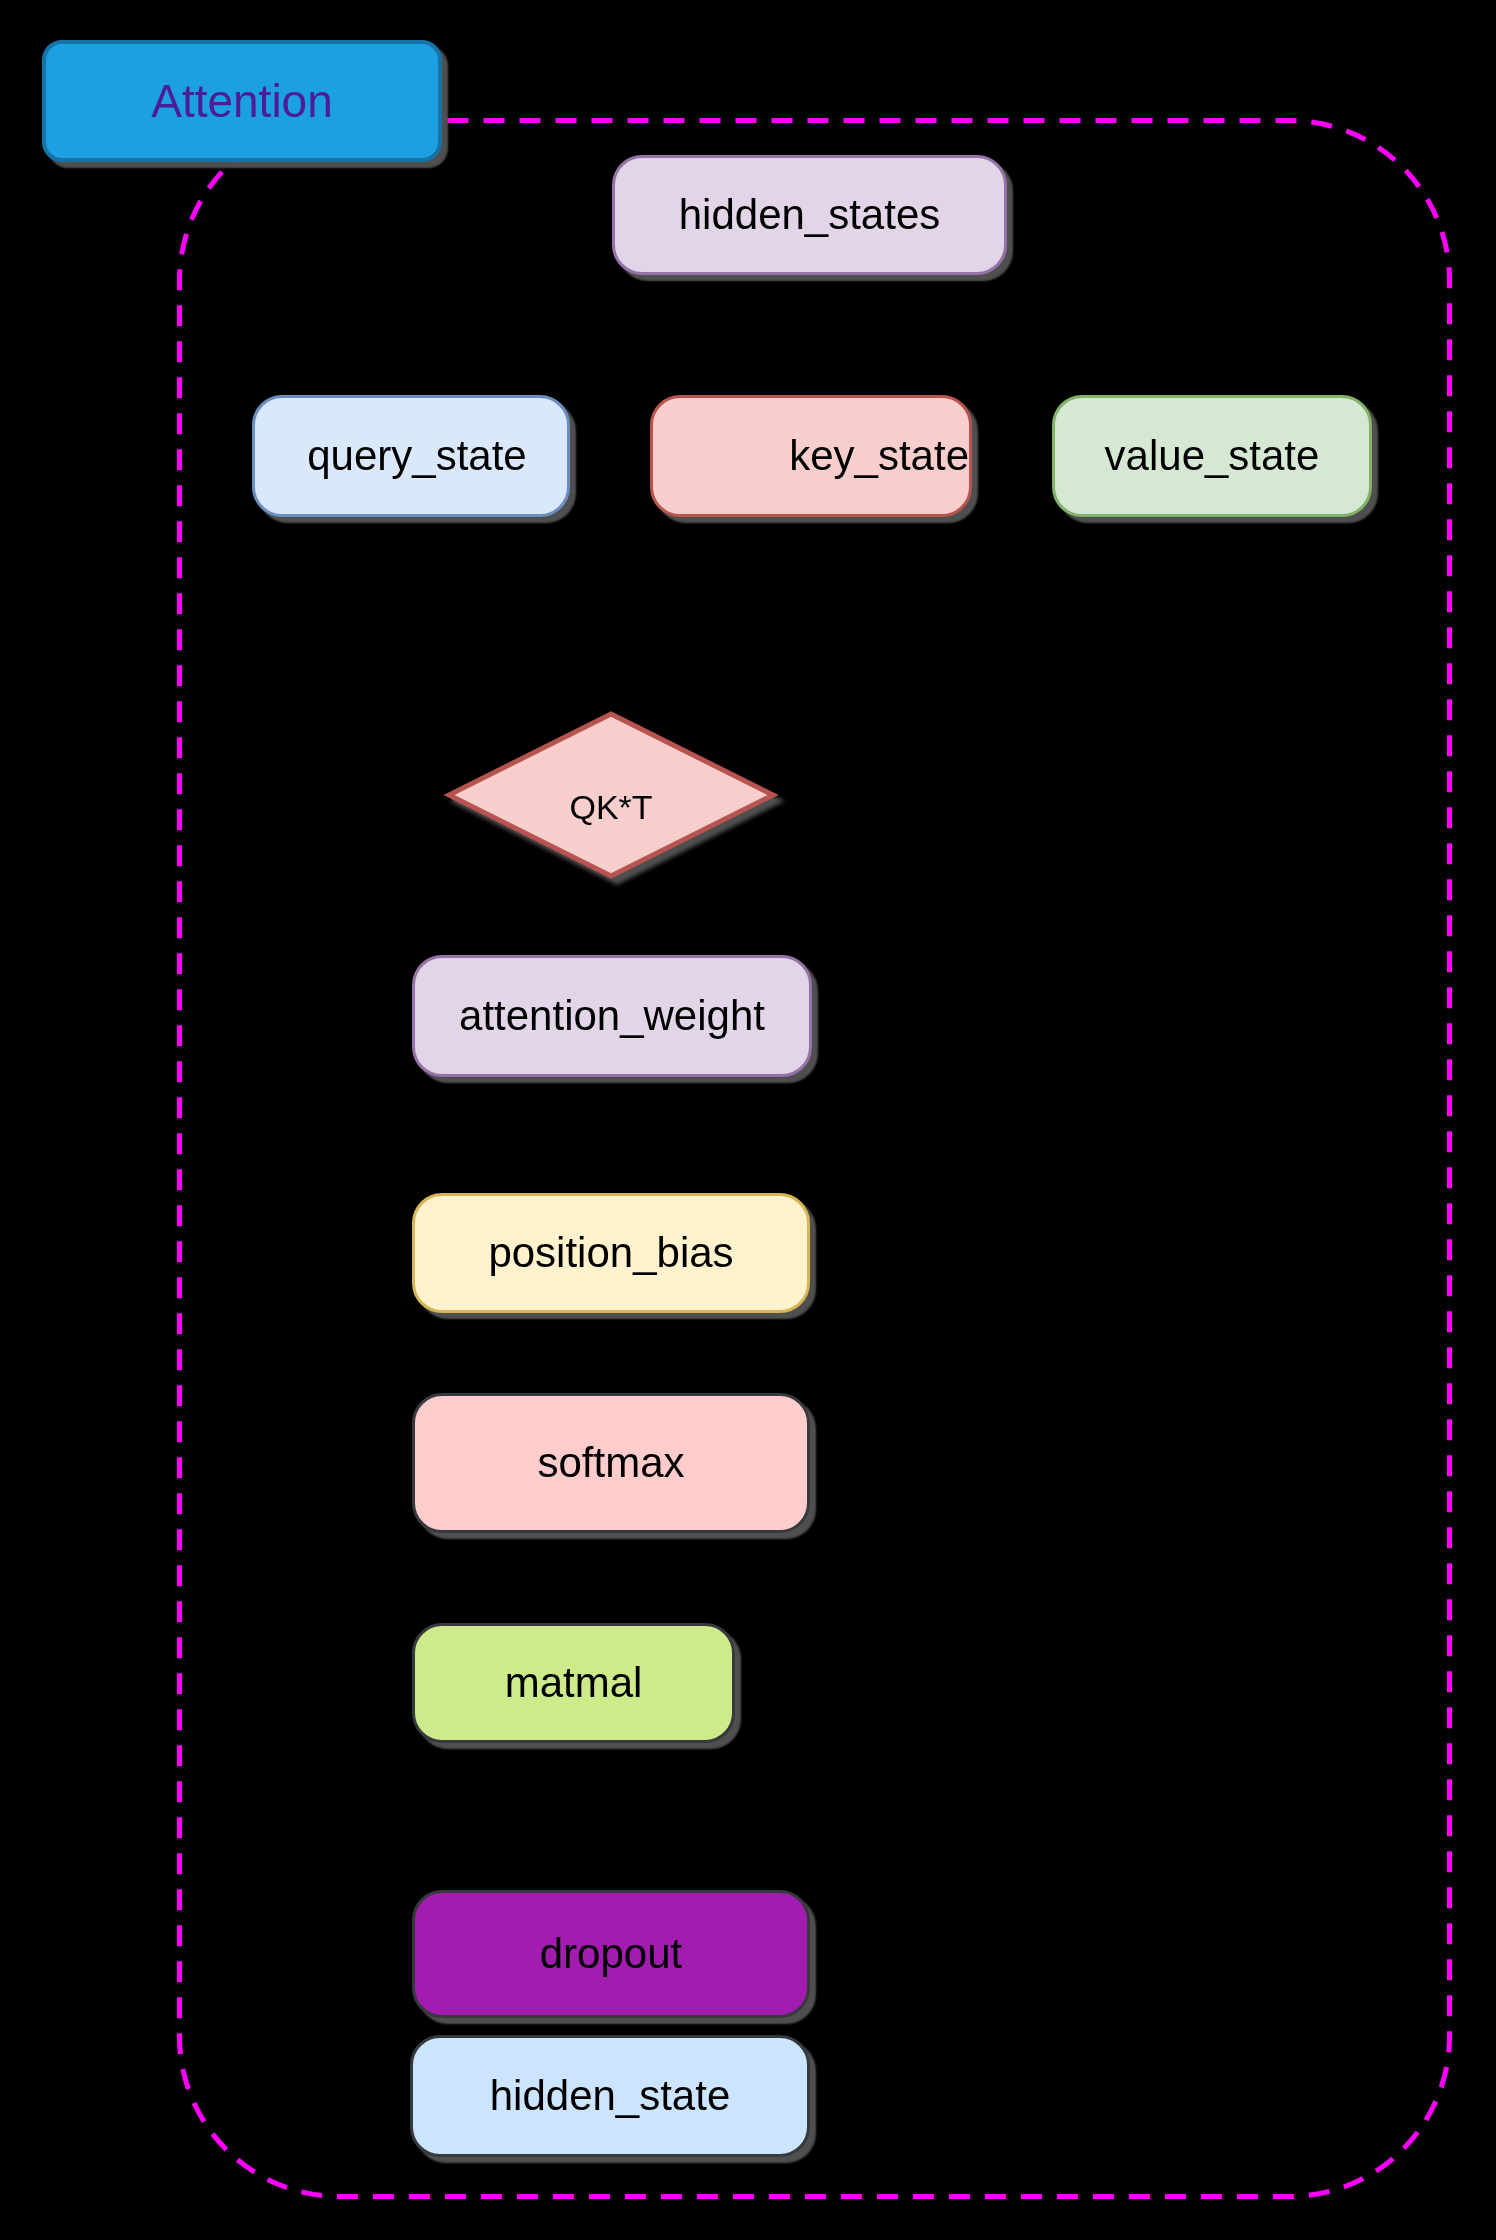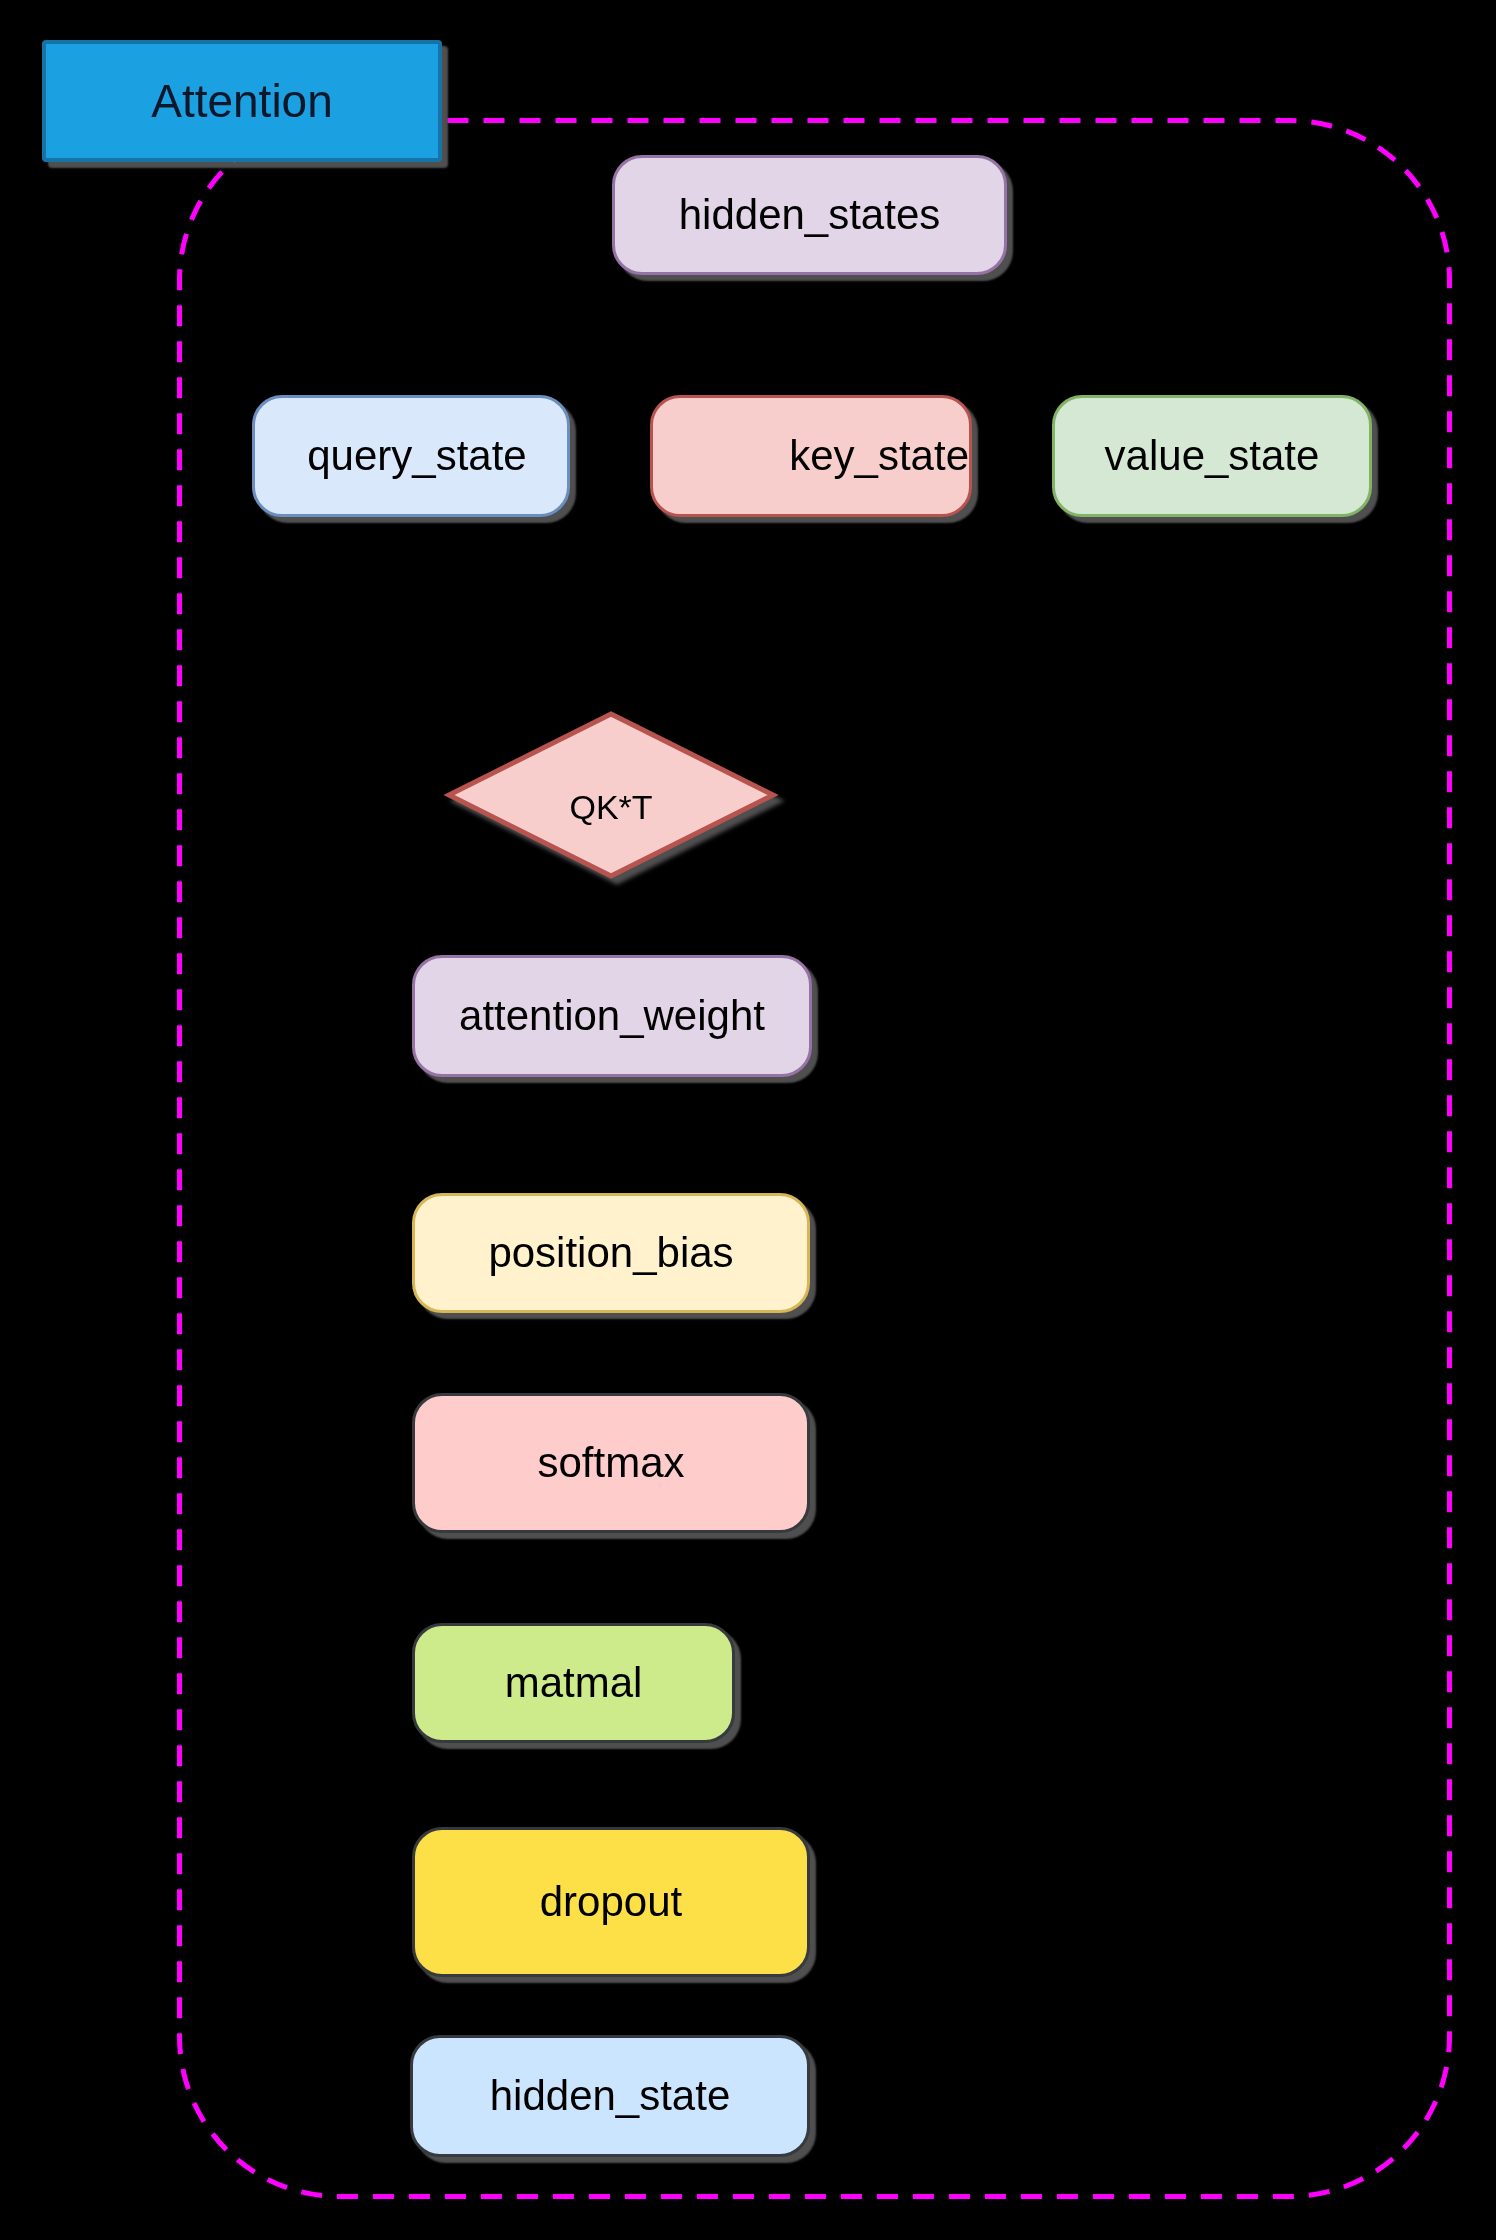--- a/index.html
+++ b/index.html
@@ -35,39 +35,39 @@
     box-sizing: border-box;
     z-index: 2;
     white-space: nowrap;
   }
   .title-node {
     position: absolute;
     left: 42px; top: 40px;
     width: 400px; height: 122px;
     background: #1BA1E2;
     border: 4px solid #1673A8;
-    border-radius: 4px;
+    border-radius: 20px;
     display: flex;
     align-items: center;
     justify-content: center;
     font-size: 46px;
-    color: #0f172a;
+    color: #4c1d95;
     box-shadow: 6px 6px 2px rgba(105,105,105,0.75);
     box-sizing: border-box;
     z-index: 3;
   }
   .n-hidden-states    { left: 612px;  top: 155px;  width: 395px; height: 120px; background:#E1D5E7; border-color:#9673A6; }
   .n-query-state      { left: 252px;  top: 395px;  width: 318px; height: 122px; background:#DAE8FC; border-color:#6C8EBF;padding-left:12px; }
   .n-key-state        { left: 650px;  top: 395px;  width: 322px; height: 122px; background:#F8CECC; border-color:#B85450;justify-content:flex-end; }
   .n-value-state      { left: 1052px; top: 395px;  width: 320px; height: 122px; background:#D5E8D4; border-color:#82B366; }
   .n-attention-weight { left: 412px;  top: 955px;  width: 400px; height: 122px; background:#E1D5E7; border-color:#9673A6; }
   .n-position-bias    { left: 412px;  top: 1175px; width: 398px; height: 120px; background:#FFF2CC; border-color:#D6B656;margin-top:18px; }
   .n-softmax          { left: 412px;  top: 1393px; width: 398px; height: 140px; background:#FFCCCC; border-color:#36393D; }
   .n-matmal           { left: 412px;  top: 1623px; width: 323px; height: 120px; background:#CDEB8B; border-color:#36393D; }
-  .n-dropout          { left: 412px;  top: 1827px; width: 398px; height: 150px; background:#fde047; border-color:#36393D; }
+  .n-dropout          { left: 412px;  top: 1890px; width: 398px; height: 128px; background:#a21caf; border-color:#36393D; }
   .n-hidden-state     { left: 410px;  top: 2035px; width: 400px; height: 122px; background:#CCE5FF; border-color:#36393D; }
 
   .diamond-wrap {
     position: absolute;
     left: 446px; top: 711px;
     width: 330px; height: 168px;
     z-index: 2;
   }
   .diamond-wrap svg {
     position: absolute;

